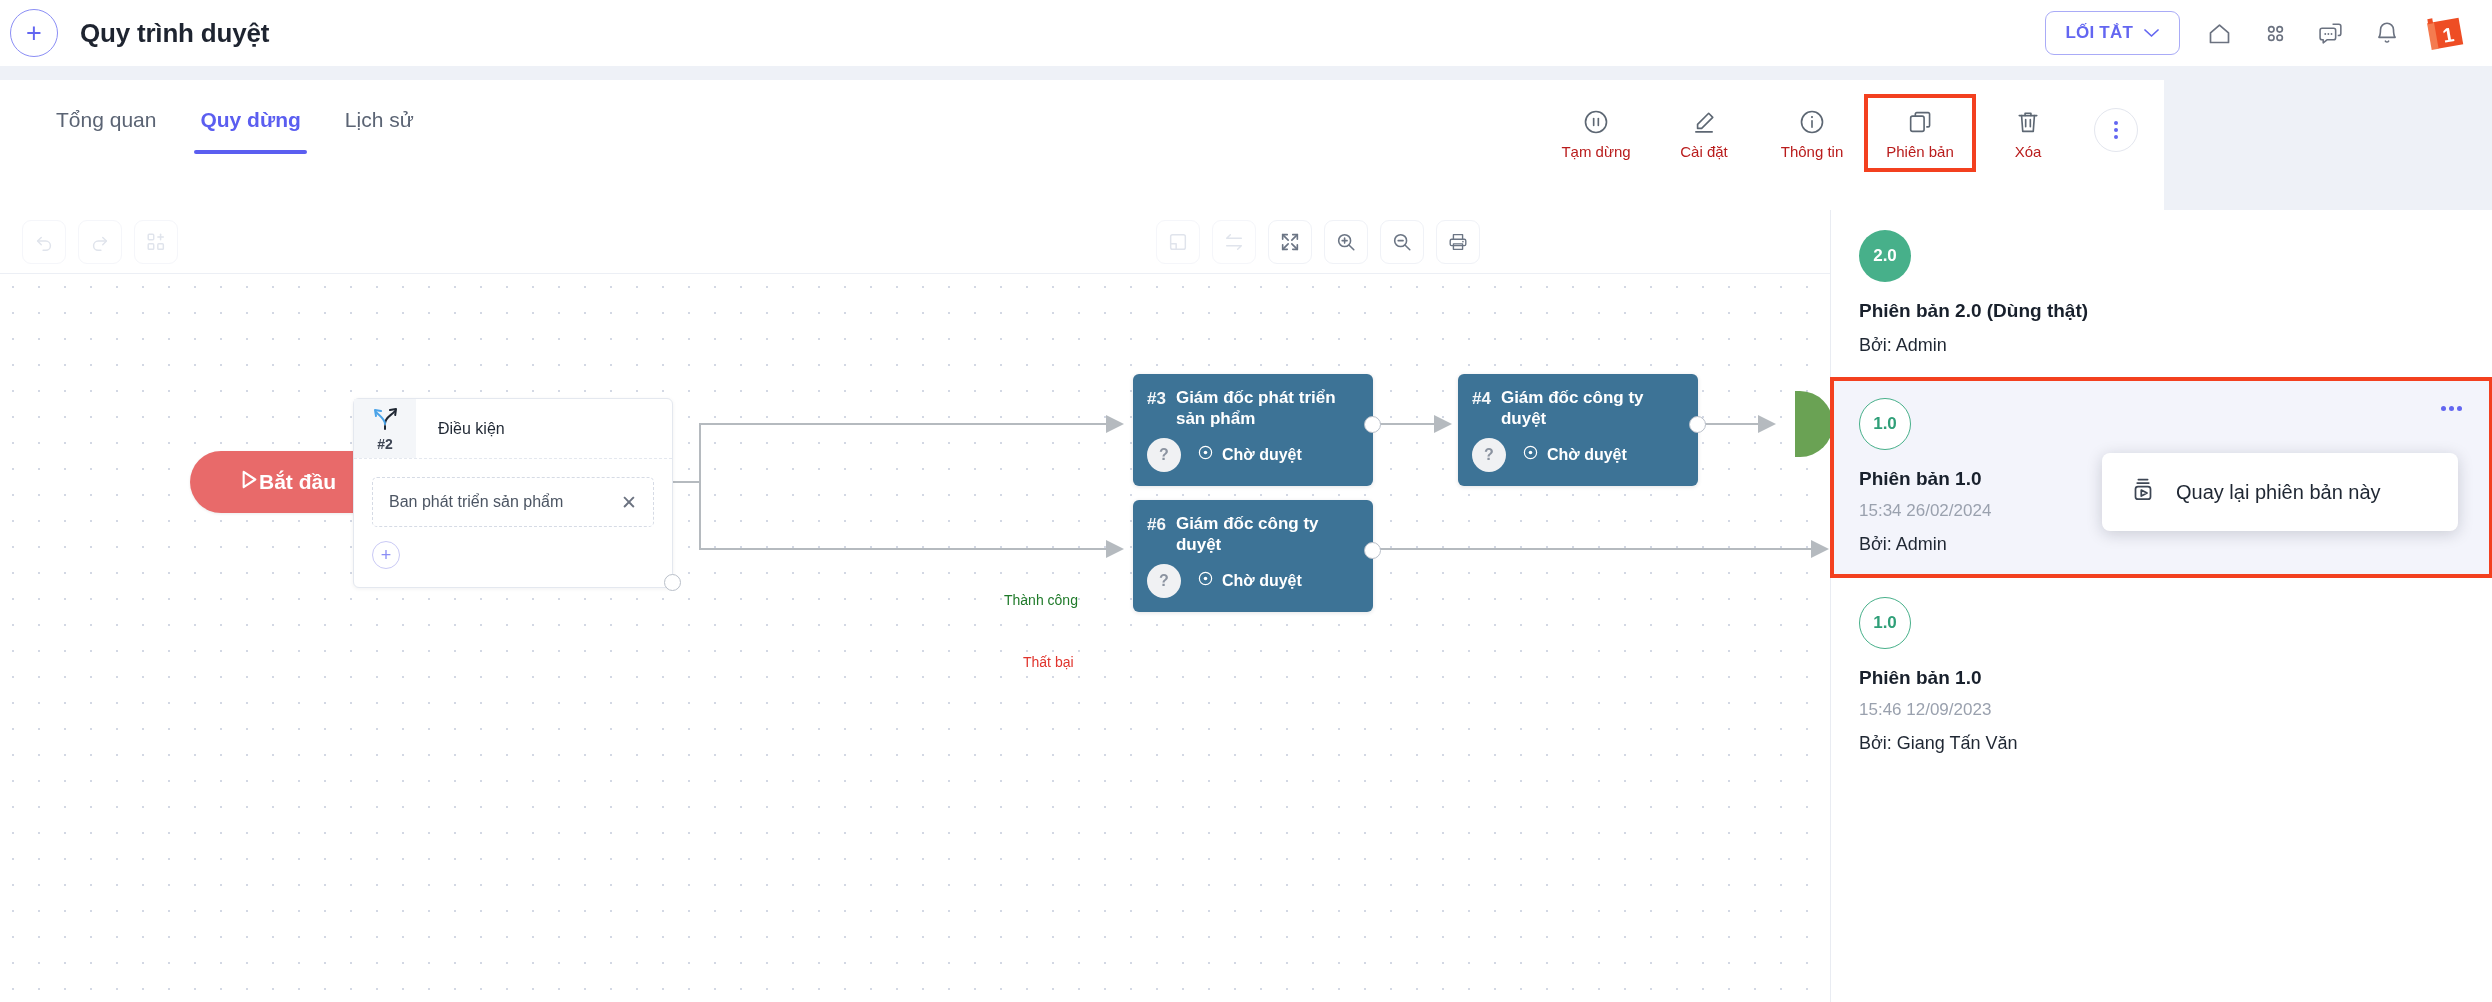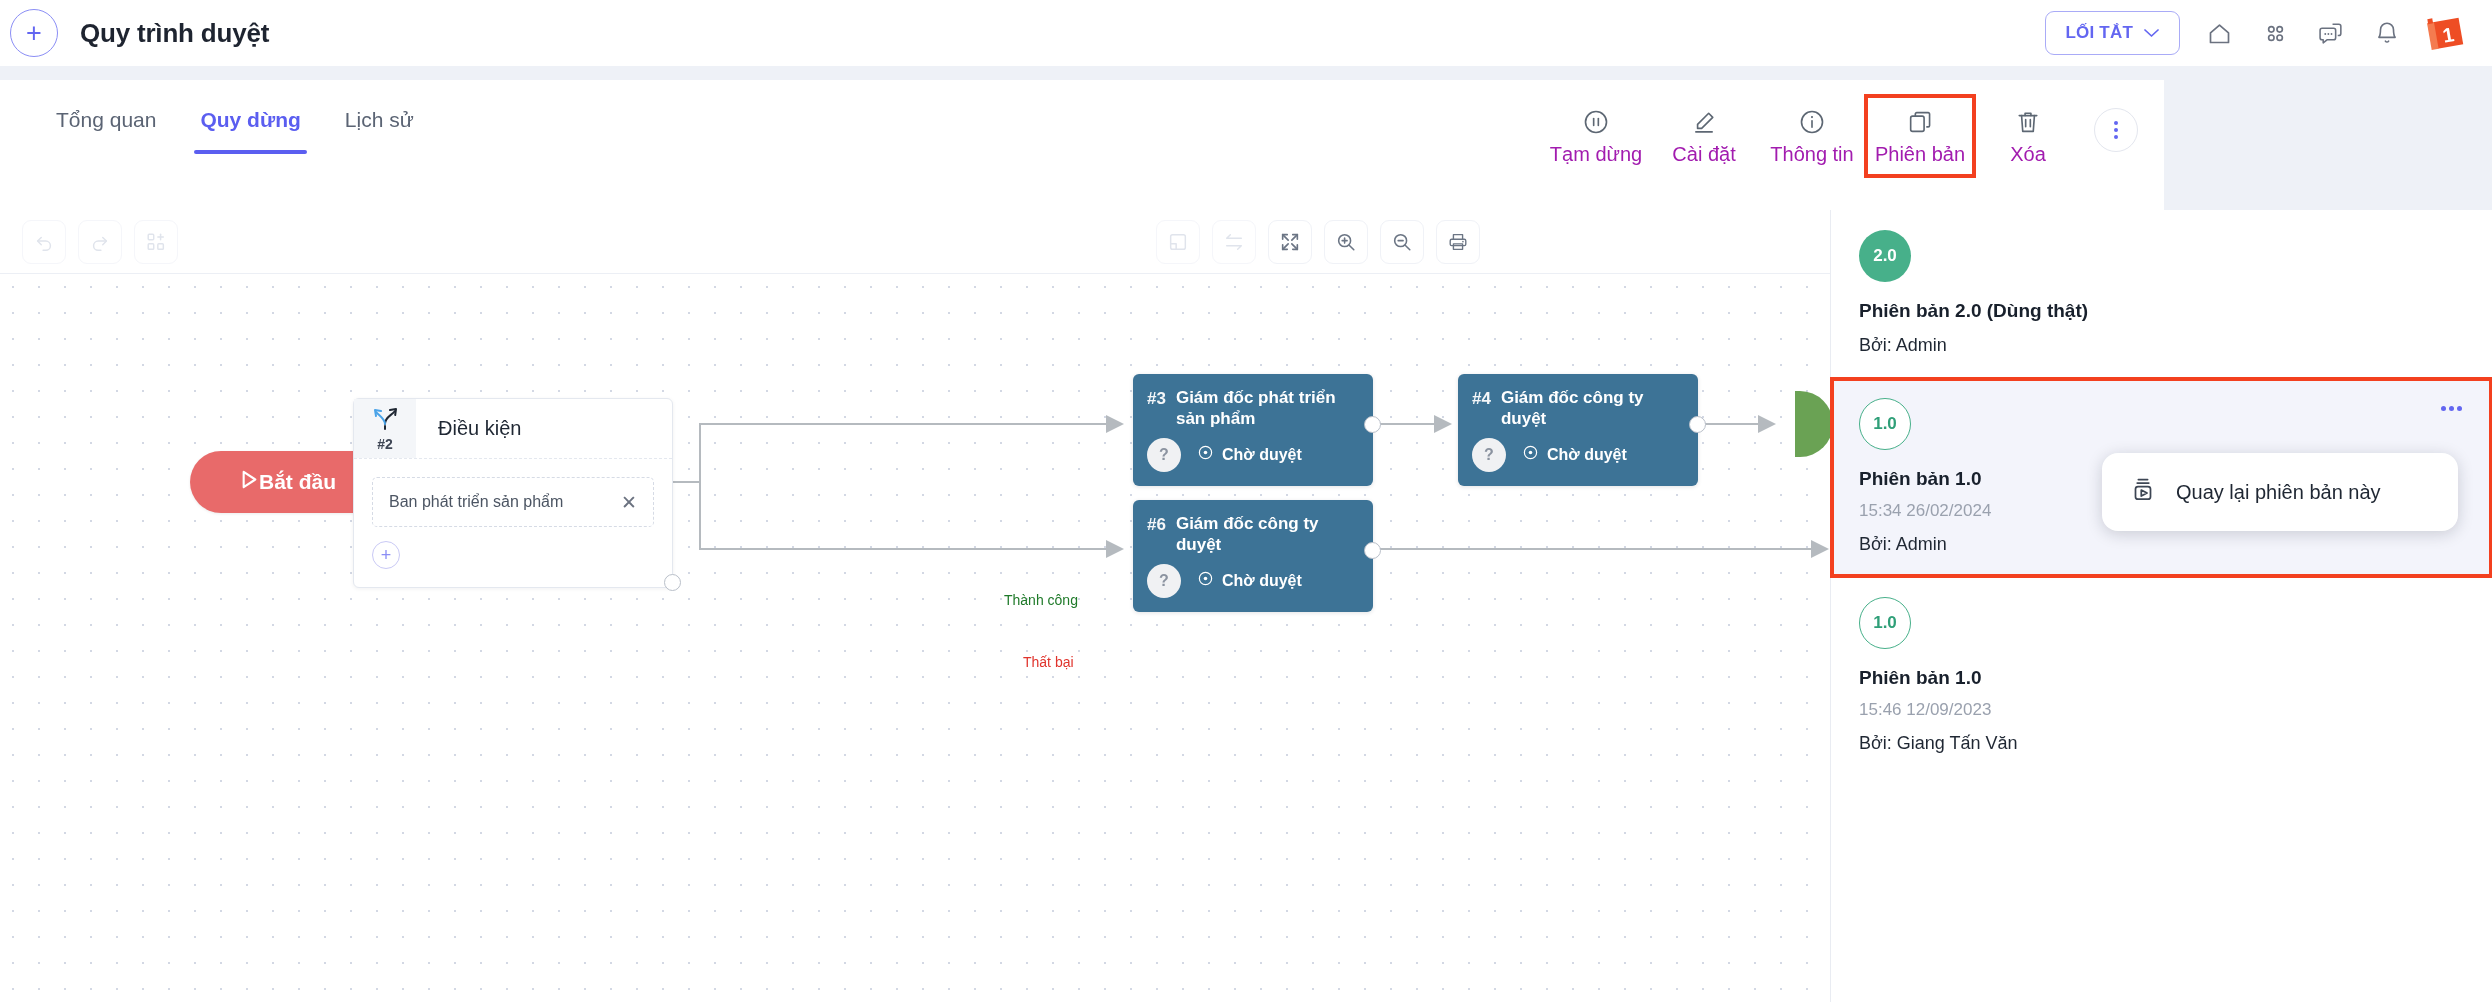--- a/index.html
+++ b/index.html
@@ -60,21 +60,21 @@
     height: 4px; background: #5b5ef0; border-radius: 3px;
   }
   .tool-actions {
     margin-left: auto; display: flex; align-items: flex-start; gap: 0;
     padding-right: 26px; padding-top: 16px;
   }
   .taction {
     width: 108px; display: flex; flex-direction: column; align-items: center;
     gap: 7px; cursor: pointer; color: #5d6773; padding: 12px 0 10px 0; position: relative;
   }
-  .taction .tlabel { font-size: 20px; color: #a21caf; white-space: nowrap; }
+  .taction .tlabel { font-size: 15px; color: #b91c1c; white-space: nowrap; }
   .taction.highlight { outline: 4px solid #f3401f; outline-offset: -2px; }
   .kebab-circle {
     width: 44px; height: 44px; border-radius: 50%; border: 1.3px solid #e3e6ee;
     display: flex; align-items: center; justify-content: center; cursor: pointer;
     margin-left: 12px; margin-top: 12px;
   }
   .kebab-circle .dot { width: 4px; height: 4px; border-radius: 50%; background: #6366f1; margin: 1.7px 0; }
 
   
   .canvas-wrap {
@@ -119,21 +119,21 @@
   .cond-node {
     width: 320px; background: #fff; border: 1px solid #e4e8ef; border-radius: 6px;
     box-shadow: 0 1px 4px rgba(17,24,39,0.06);
   }
   .cond-head { display: flex; align-items: stretch; height: 60px; border-bottom: 1px dashed #e4e8ef; }
   .cond-badge {
     width: 62px; background: #f4f6f9; display: flex; flex-direction: column;
     align-items: center; justify-content: center; gap: 2px;
     font-size: 14px; color: #3e4655; font-weight: 600;
   }
-  .cond-title { flex: 1; display: flex; align-items: center; padding-left: 22px; font-size: 20px; color: #1f2733; }
+  .cond-title { flex: 1; display: flex; align-items: center; padding-left: 22px; font-size: 16px; color: #1f2733; }
   .cond-body { padding: 18px 18px 18px 18px; }
   .chip {
     border: 1.2px dashed #d6dbe5; border-radius: 5px; height: 50px;
     display: flex; align-items: center; justify-content: space-between;
     padding: 0 16px; font-size: 16px; color: #4c5563; cursor: pointer;
   }
   .chip .x { color: #6b7280; font-size: 19px; cursor: pointer; }
   .add-circle {
     margin-top: 14px; width: 28px; height: 28px; border-radius: 50%;
     border: 1.3px solid #c9c9f5; color: #8b8ef5;
@@ -178,21 +178,21 @@
   .ver-badge.filled { background: #47b08a; color: #fff; }
   .ver-badge.outline { border: 1.5px solid #47b08a; color: #2f9f78; background: #fff; }
   .ver-info { flex: 1; }
   .ver-title { font-size: 19px; font-weight: 700; color: #18202c; }
   .ver-time { font-size: 17px; color: #9aa1ae; margin-top: 11px; }
   .ver-by { font-size: 18px; color: #1f2733; margin-top: 13px; }
   .ver-kebab { position: absolute; right: 30px; top: 28px; display: flex; gap: 3px; cursor: pointer; }
   .ver-kebab .d { width: 5px; height: 5px; border-radius: 50%; background: #6366f1; }
   .menu-pop {
     position: absolute; left: 2102px; top: 453px; width: 356px; height: 78px;
-    background: #ffffff; border-radius: 16px;
+    background: #ffffff; border-radius: 8px;
     box-shadow: 0 3px 16px rgba(17,24,39,0.18);
     display: flex; align-items: center; gap: 18px; padding-left: 26px;
     cursor: pointer; z-index: 40;
   }
   .menu-pop .mlabel { font-size: 20px; color: #1f2733; }
 </style>
 </head>
 <body>
 
 <div class="app-header">

